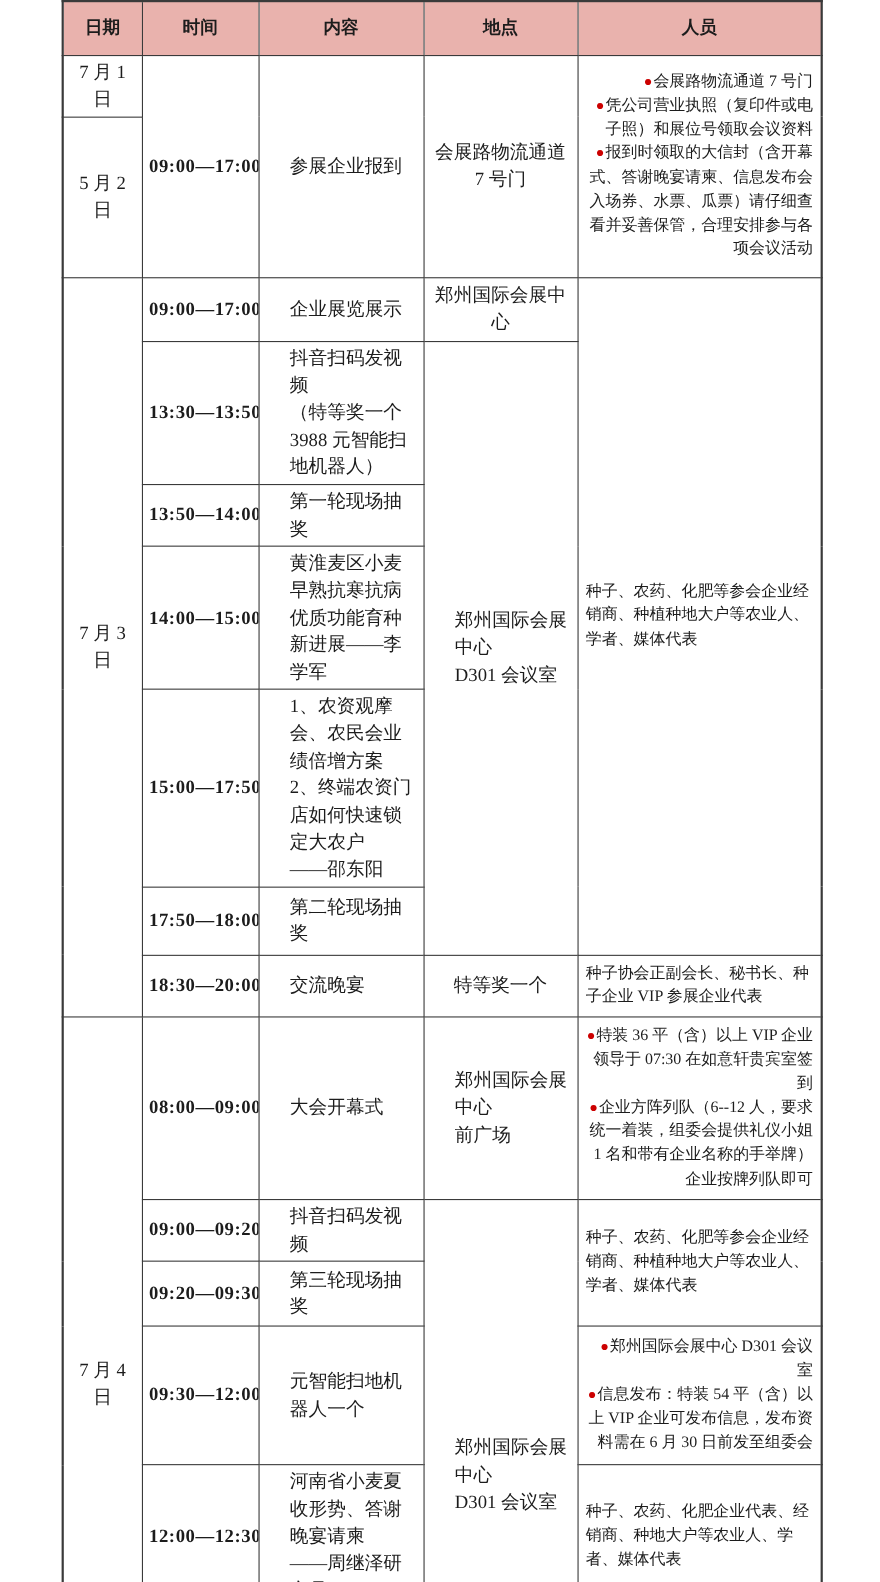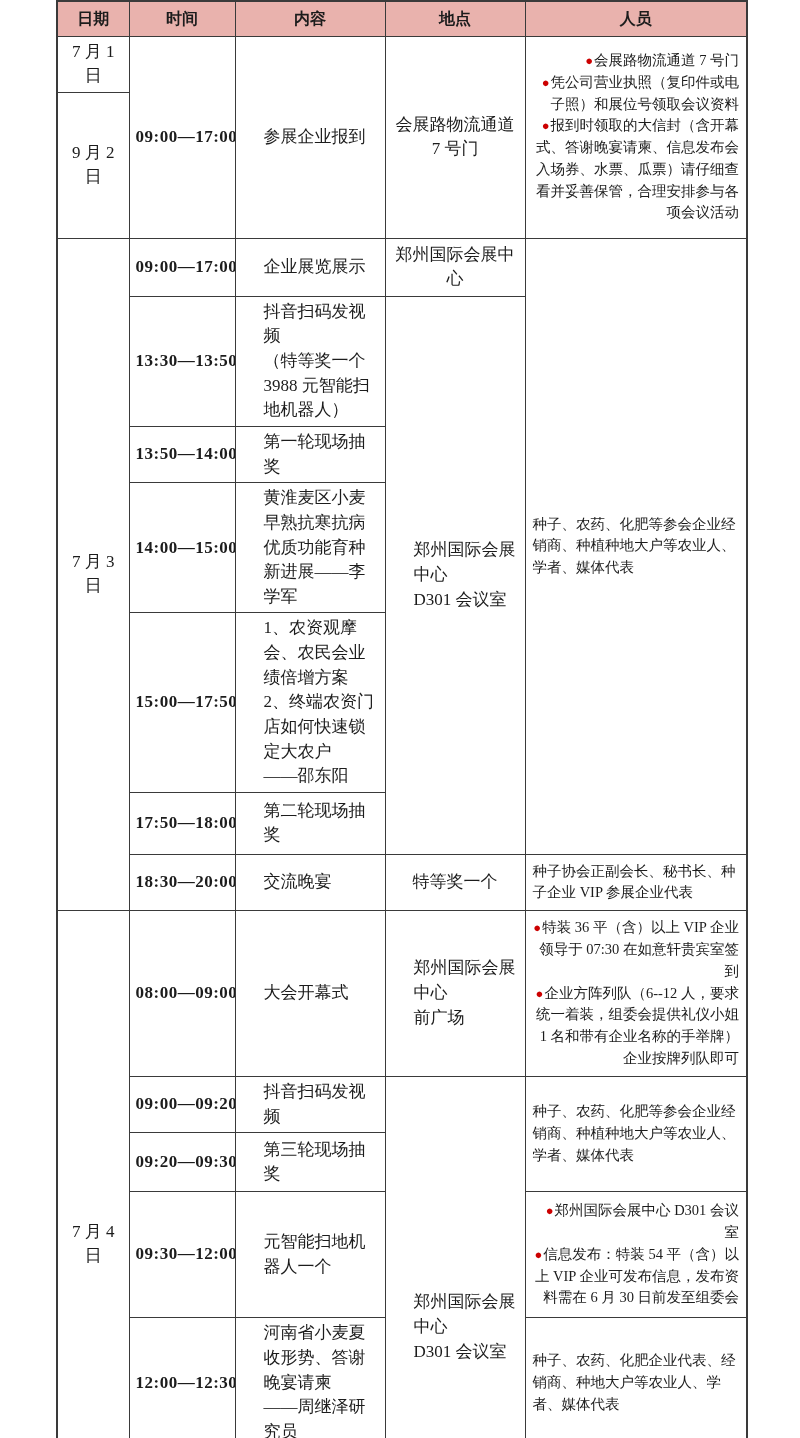--- a/index.html
+++ b/index.html
@@ -62,38 +62,38 @@
   <table class="sched">
     <colgroup>
       <col style="width:72px">
         <col style="width:106px">
         <col style="width:150px">
         <col style="width:140px">
         <col style="width:222px">
     </colgroup>
 
     <tbody>
-        <tr style="height:35px">
+        <tr style="height:49px">
       <th>日期</th>
       <th>时间</th>
       <th>内容</th>
       <th>地点</th>
       <th>人员</th>
     </tr>
 
     <tr style="height:42px">
       <td class="c">7 月 1 日</td>
       <td class="time" rowspan="2">09:00—17:00</td>
       <td class="l" rowspan="2">参展企业报到</td>
       <td class="c" rowspan="2">会展路物流通道
 7 号门</td>
       <td class="pp" rowspan="2"><div class="pline"><span class="bullet">●</span>会展路物流通道 7 号门</div><div class="pline"><span class="bullet">●</span>凭公司营业执照（复印件或电子照）和展位号领取会议资料</div><div class="pline"><span class="bullet">●</span>报到时领取的大信封（含开幕式、答谢晚宴请柬、信息发布会入场券、水票、瓜票）请仔细查看并妥善保管，合理安排参与各项会议活动</div></td>
     </tr>
     <tr style="height:146px">
-      <td class="c">9 月 2 日</td>
+      <td class="c">5 月 2 日</td>
     </tr>
 
     <tr style="height:58px">
       <td class="c" rowspan="7">7 月 3 日</td>
       <td class="time">09:00—17:00</td>
       <td class="l">企业展览展示</td>
       <td class="c">郑州国际会展中心</td>
       <td class="pp" rowspan="6">种子、农药、化肥等参会企业经销商、种植种地大户等农业人、学者、媒体代表</td>
     </tr>
     <tr style="height:63px">

